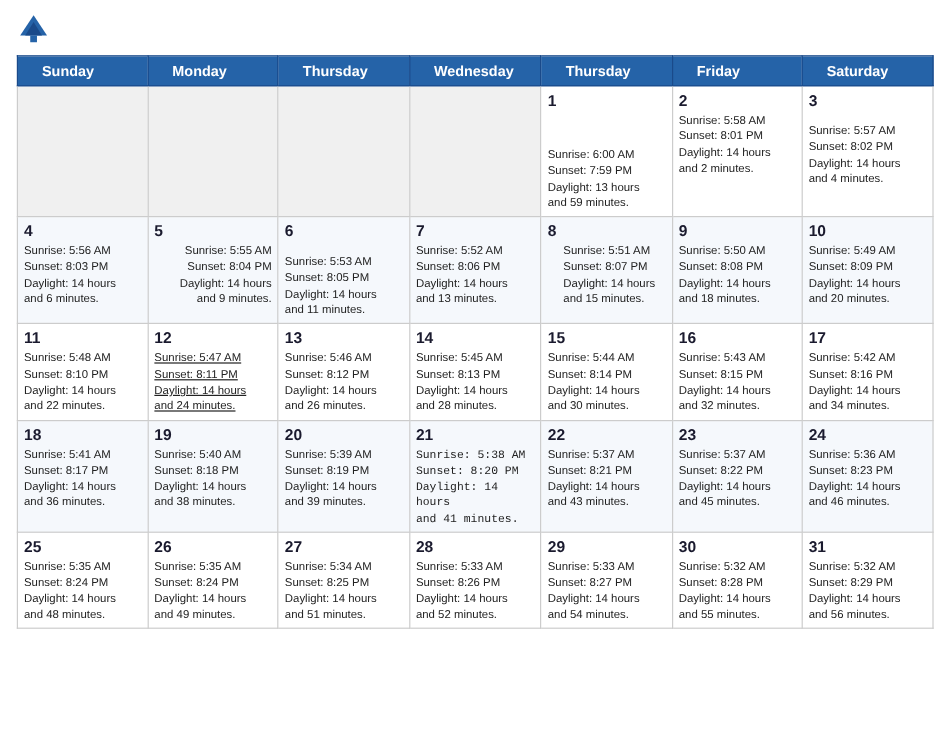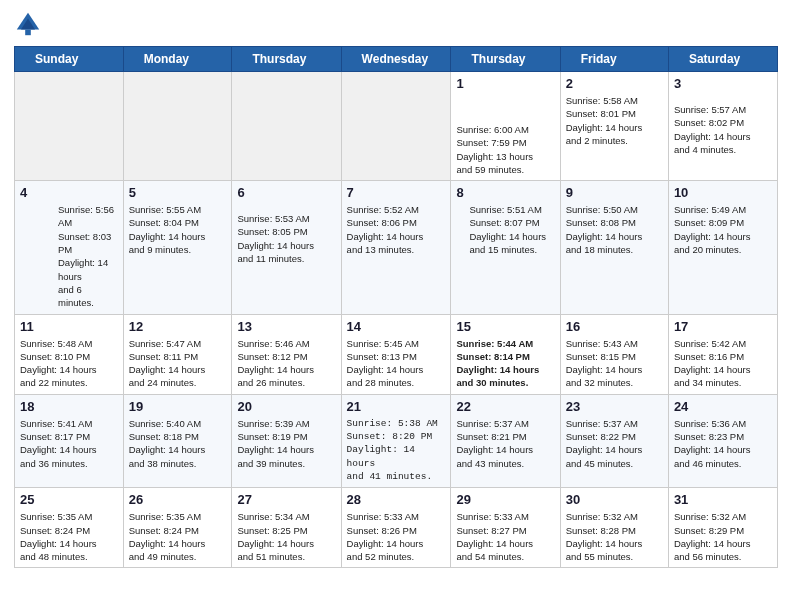--- a/index.html
+++ b/index.html
@@ -158,28 +158,28 @@
             <div class="day-number">3</div>
             <div class="day-info" style="white-space: pre-line; margin-top: 12px;">Sunrise: 5:57 AM
 Sunset: 8:02 PM
 Daylight: 14 hours
 and 4 minutes.</div>
           </td>
         </tr>
         <tr class="row-stripe-2">
           <td>
             <div class="day-number">4</div>
-            <div class="day-info" style="white-space: pre-line; margin-left: 38px;">Sunrise: 5:56 AM
+            <div class="day-info" style="white-space: pre-line;">Sunrise: 5:56 AM
 Sunset: 8:03 PM
 Daylight: 14 hours
 and 6 minutes.</div>
           </td>
           <td>
             <div class="day-number">5</div>
-            <div class="day-info" style="white-space: pre-line;">Sunrise: 5:55 AM
+            <div class="day-info" style="white-space: pre-line; text-align: right;">Sunrise: 5:55 AM
 Sunset: 8:04 PM
 Daylight: 14 hours
 and 9 minutes.</div>
           </td>
           <td>
             <div class="day-number">6</div>
             <div class="day-info" style="white-space: pre-line; margin-top: 12px;">Sunrise: 5:53 AM
 Sunset: 8:05 PM
 Daylight: 14 hours
 and 11 minutes.</div>
@@ -216,42 +216,42 @@
         <tr class="row-stripe-1">
           <td>
             <div class="day-number">11</div>
             <div class="day-info" style="white-space: pre-line;">Sunrise: 5:48 AM
 Sunset: 8:10 PM
 Daylight: 14 hours
 and 22 minutes.</div>
           </td>
           <td>
             <div class="day-number">12</div>
-            <div class="day-info" style="white-space: pre-line;">Sunrise: 5:47 AM
+            <div class="day-info" style="white-space: pre-line; text-decoration: underline;">Sunrise: 5:47 AM
 Sunset: 8:11 PM
 Daylight: 14 hours
 and 24 minutes.</div>
           </td>
           <td>
             <div class="day-number">13</div>
             <div class="day-info" style="white-space: pre-line;">Sunrise: 5:46 AM
 Sunset: 8:12 PM
 Daylight: 14 hours
 and 26 minutes.</div>
           </td>
           <td>
             <div class="day-number">14</div>
             <div class="day-info" style="white-space: pre-line;">Sunrise: 5:45 AM
 Sunset: 8:13 PM
 Daylight: 14 hours
 and 28 minutes.</div>
           </td>
           <td>
             <div class="day-number">15</div>
-            <div class="day-info" style="white-space: pre-line; font-weight: bold;">Sunrise: 5:44 AM
+            <div class="day-info" style="white-space: pre-line;">Sunrise: 5:44 AM
 Sunset: 8:14 PM
 Daylight: 14 hours
 and 30 minutes.</div>
           </td>
           <td>
             <div class="day-number">16</div>
             <div class="day-info" style="white-space: pre-line;">Sunrise: 5:43 AM
 Sunset: 8:15 PM
 Daylight: 14 hours
 and 32 minutes.</div>

